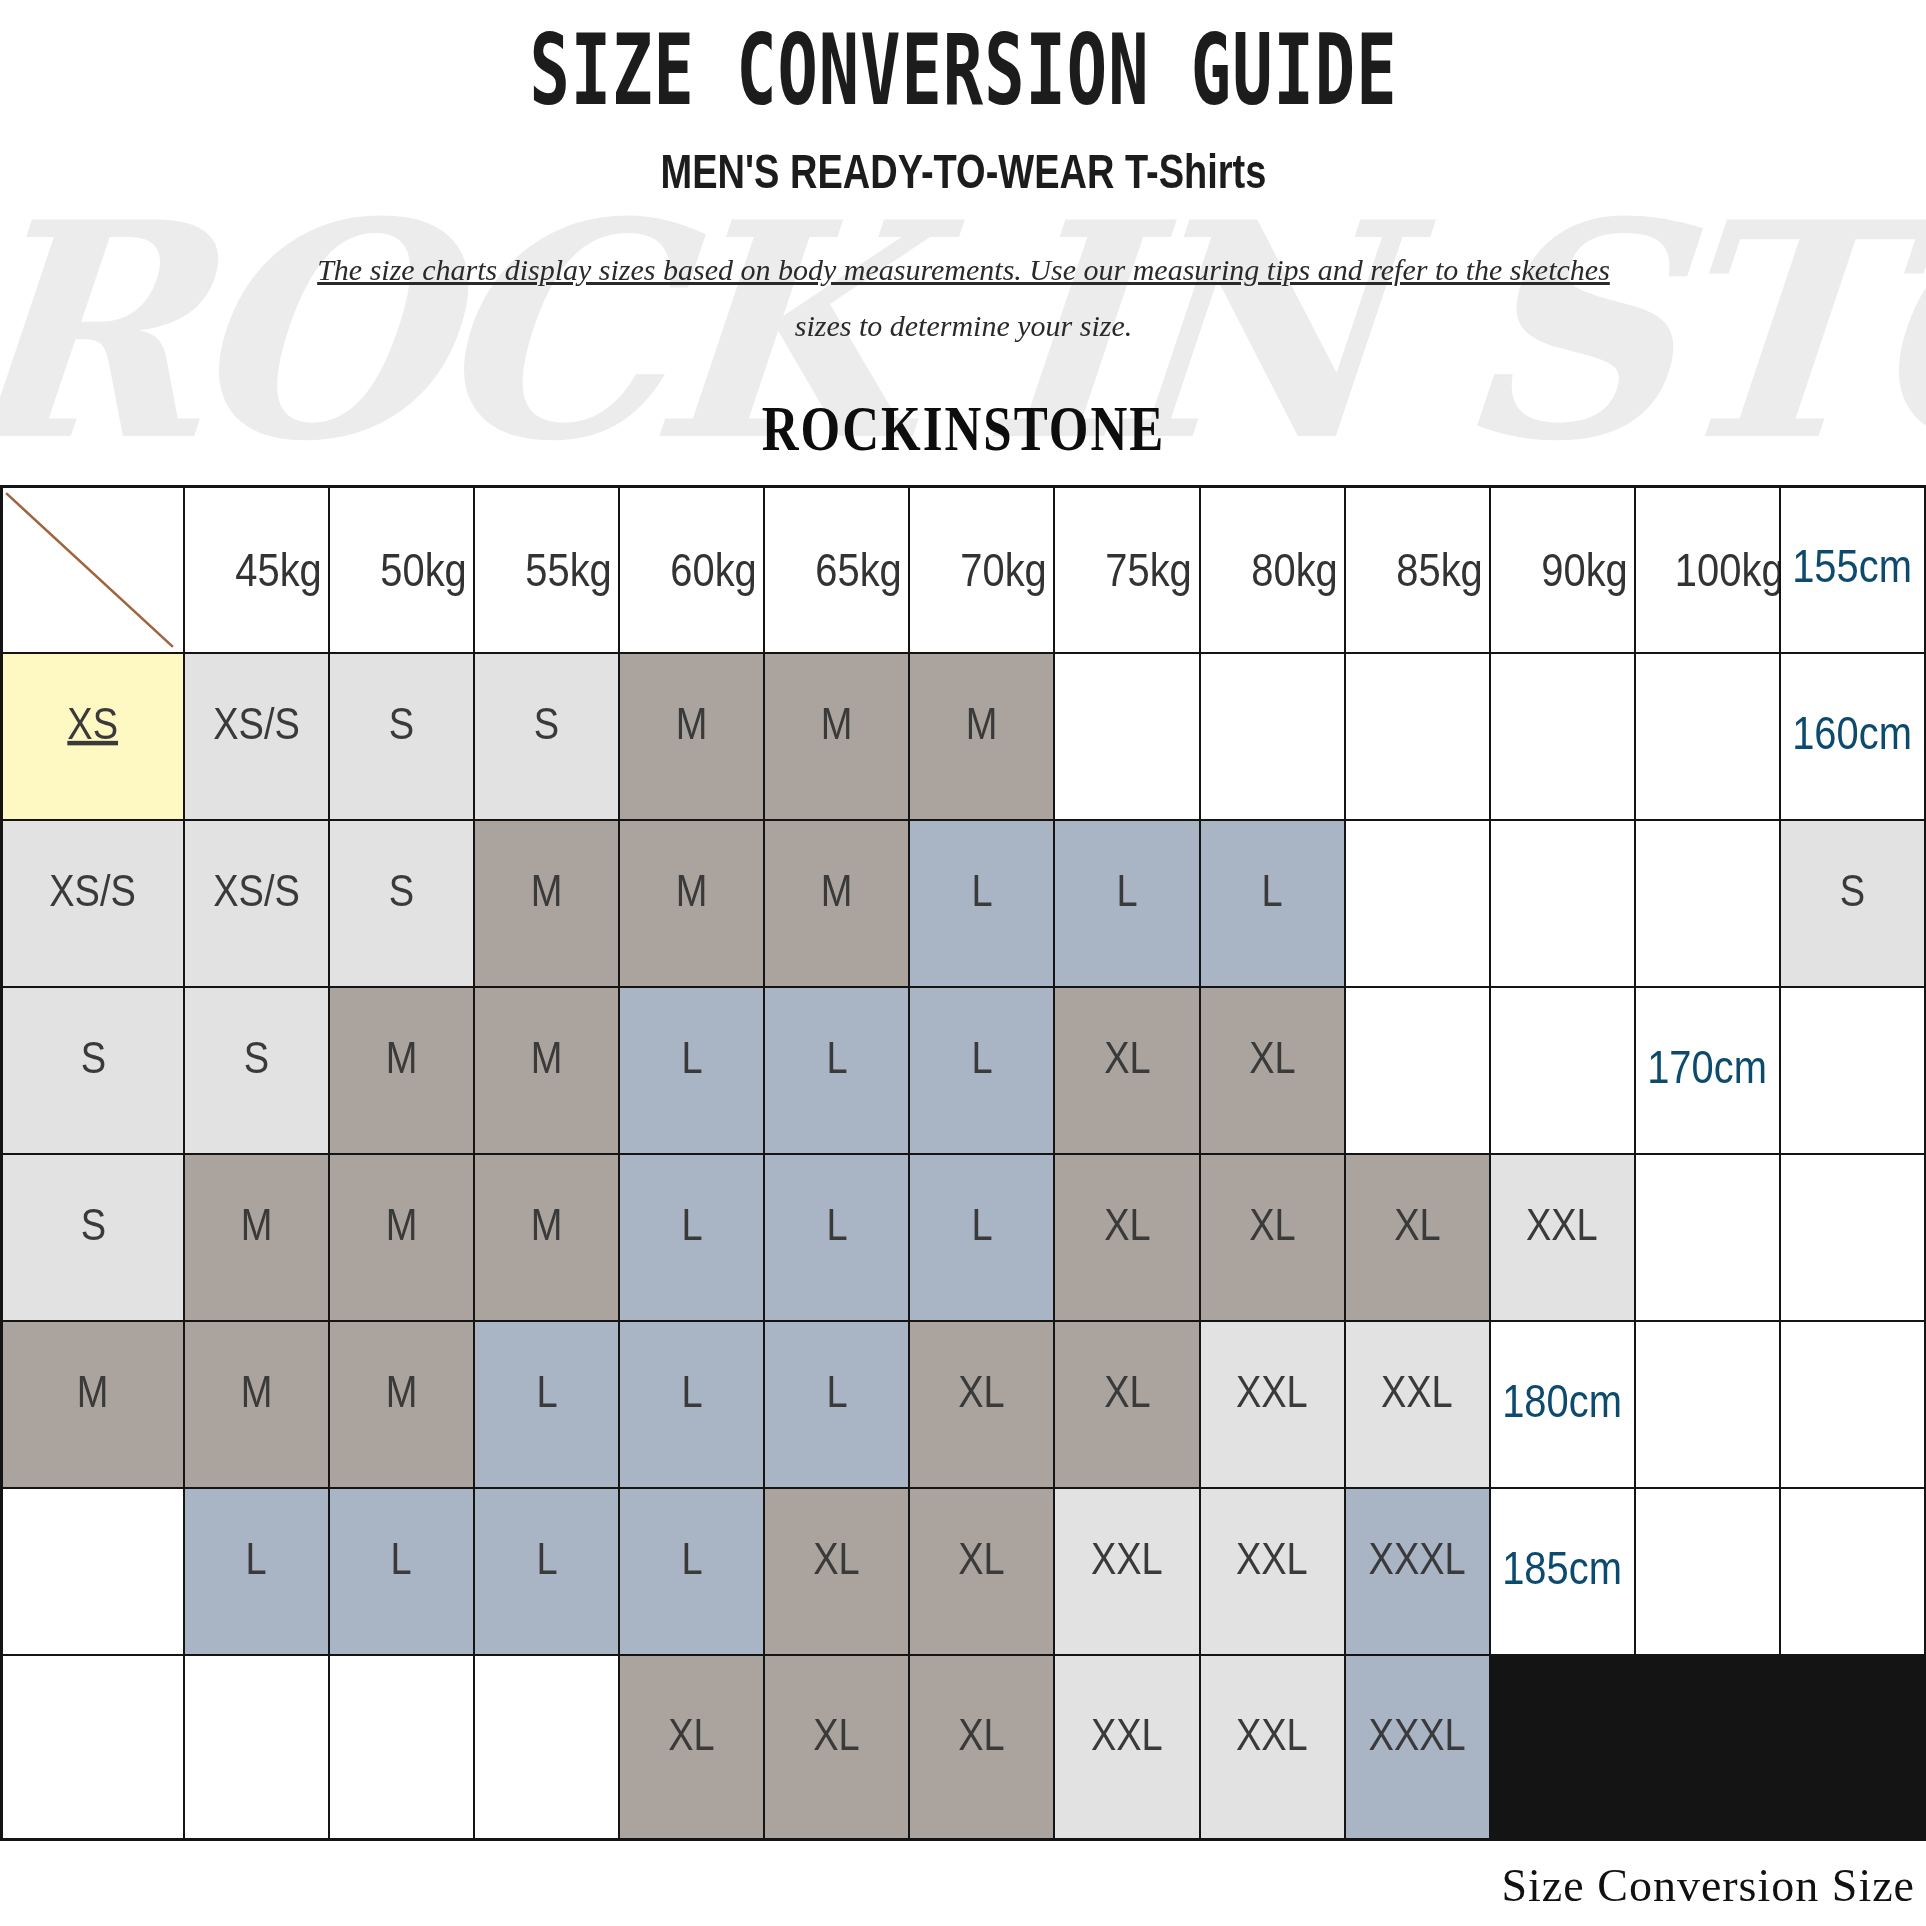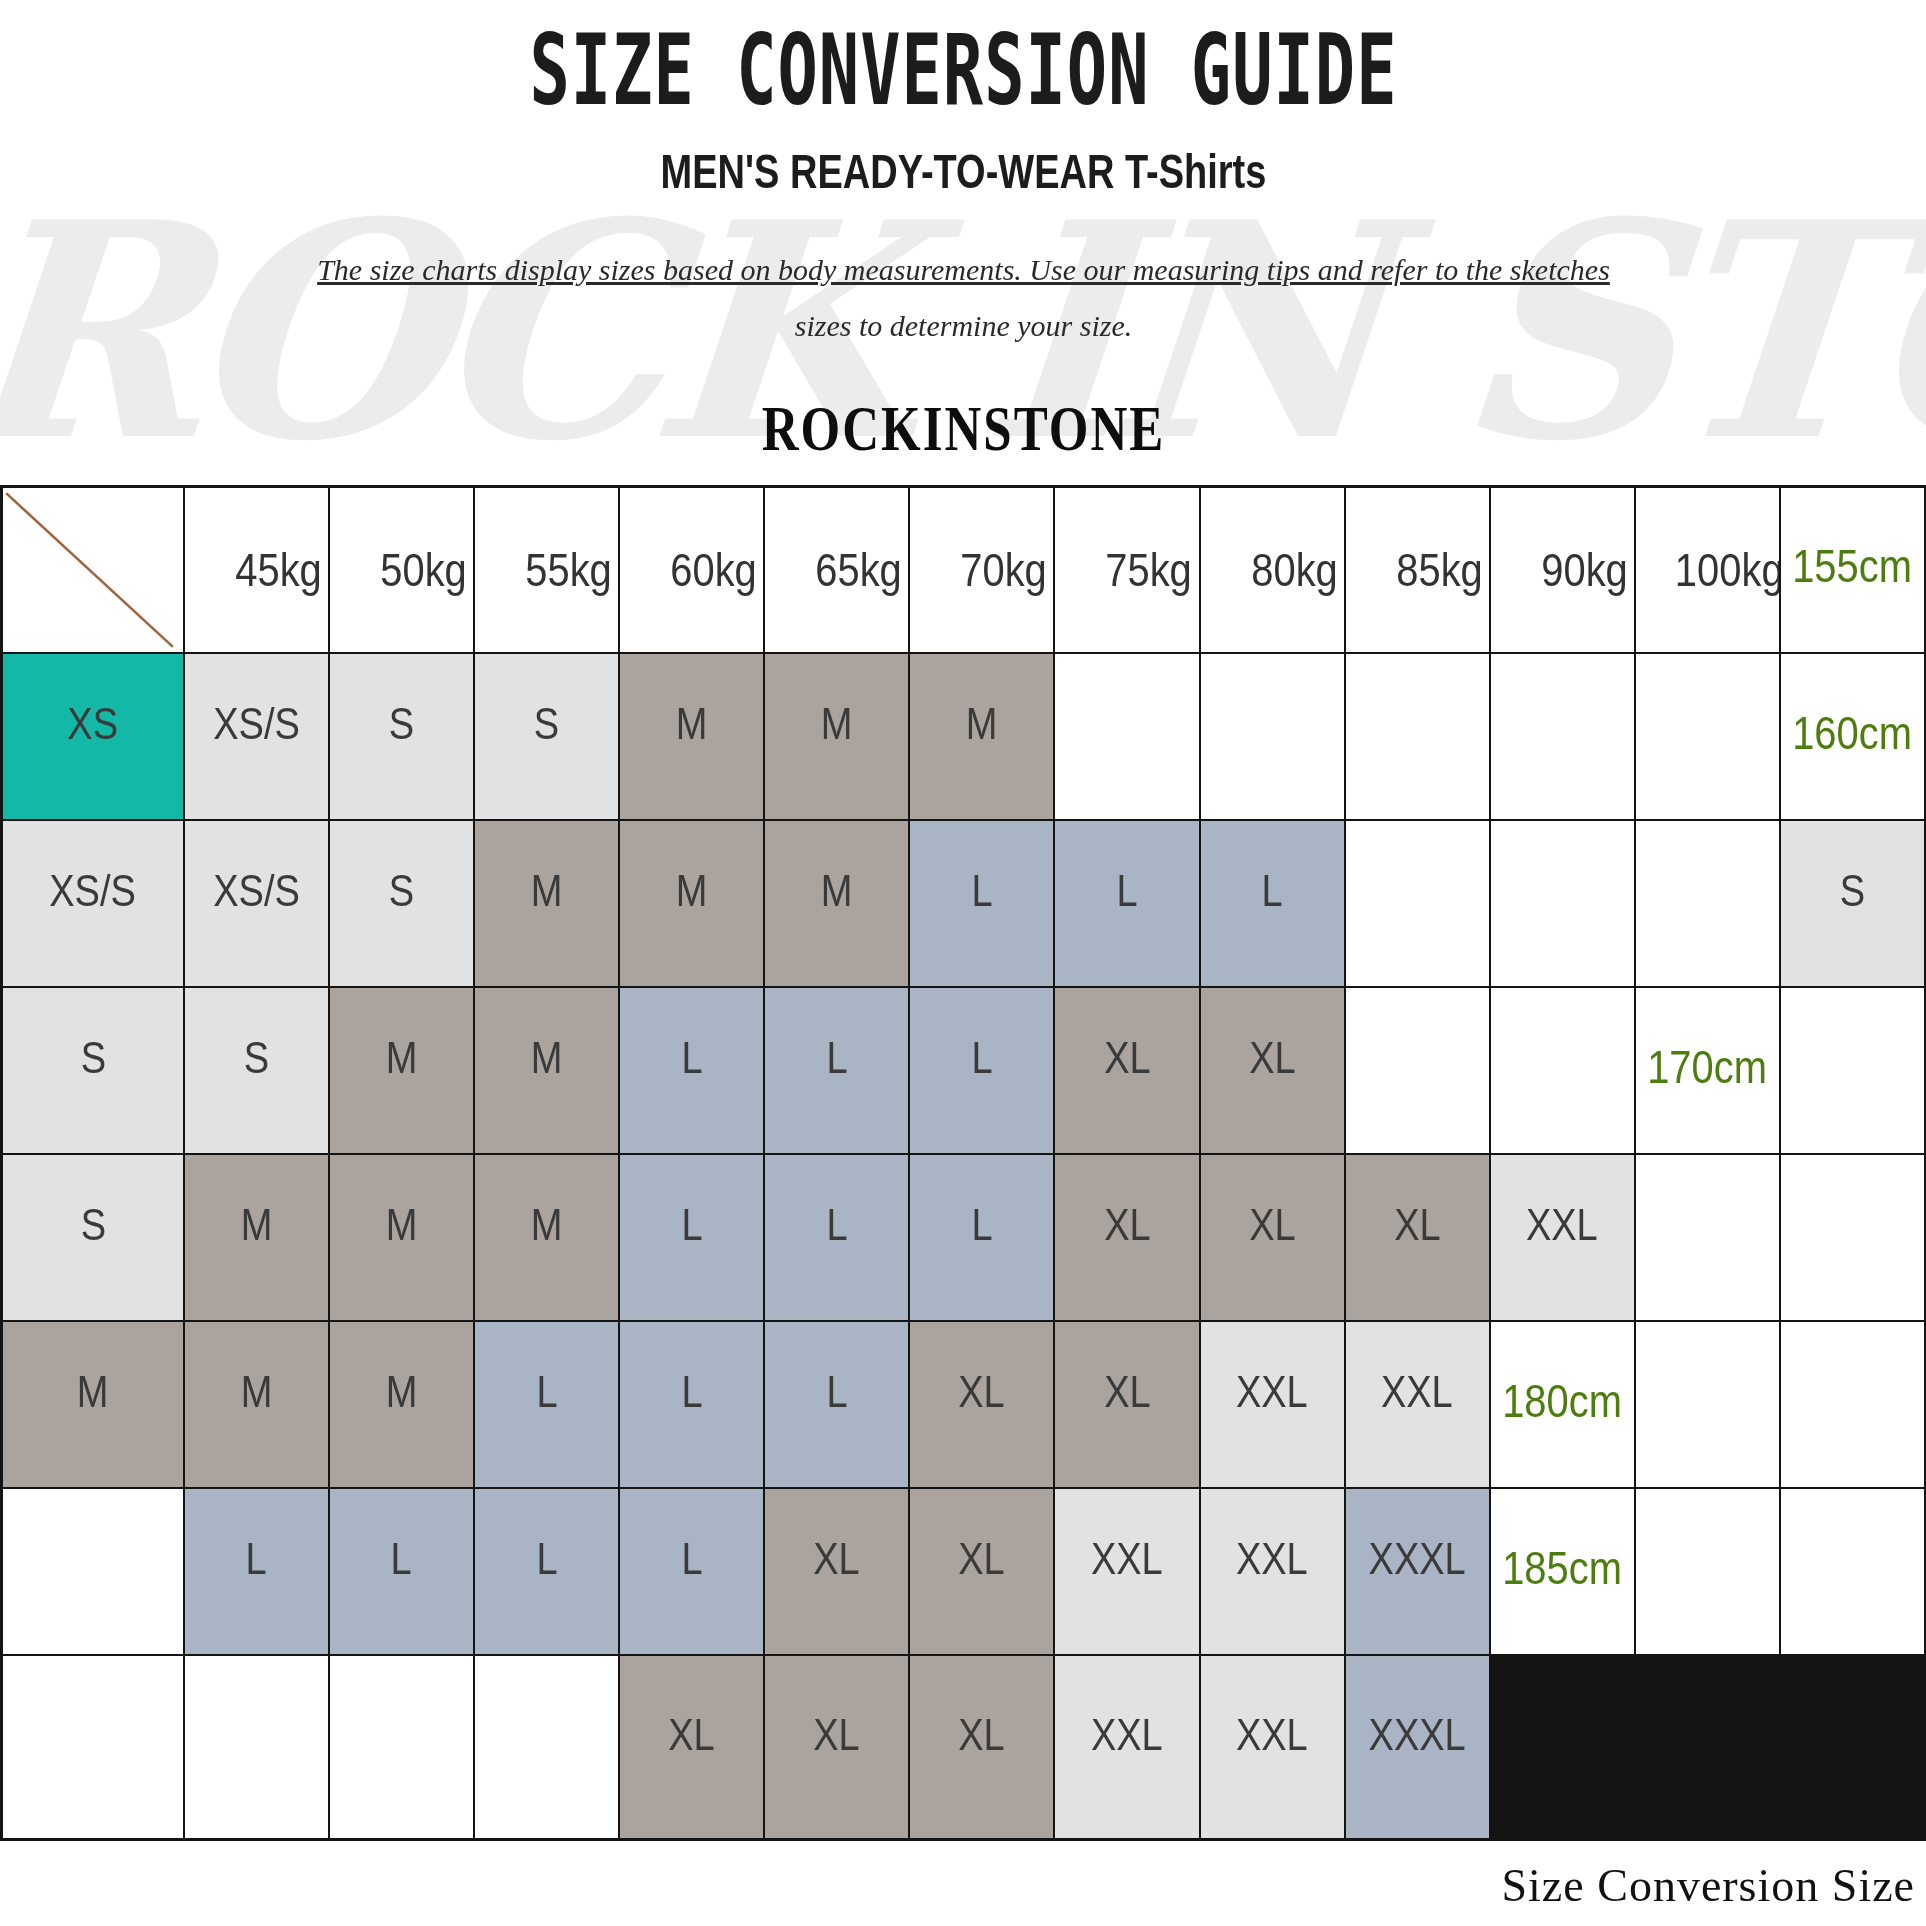--- a/index.html
+++ b/index.html
@@ -44,21 +44,21 @@
     grid-template-rows:164px repeat(6,165px) 182px;
     gap:2px;background:#141414;border:3px solid #141414;
   }
   .cell{
     background:#ffffff;display:flex;align-items:center;justify-content:center;
     overflow:hidden;
   }
   .corner{position:relative;}
   .corner svg{position:absolute;top:0;left:0;width:100%;height:100%;}
   .hcell{font-size:42px;color:#333333;padding-left:44px;}
-  .lcell{font-size:42px;color:#4d7c0f;padding-bottom:8px;box-sizing:border-box;}
+  .lcell{font-size:42px;color:#0c4a6e;padding-bottom:8px;box-sizing:border-box;}
   .dcell{font-size:40px;color:#3a3a3a;padding-bottom:26px;box-sizing:border-box;}
   .tall{display:inline-block;transform:scale(0.95,1.12);white-space:nowrap;}
   
   .caption{
     position:absolute;top:1859px;right:12px;z-index:2;
     font-family:"Liberation Serif",serif;font-size:46px;color:#111111;
     letter-spacing:1px;white-space:nowrap;
   }
 </style>
 </head>
@@ -108,21 +108,21 @@
     </div>
     <div class="cell hcell">
       <span class="tall">90kg</span>
     </div>
     <div class="cell hcell">
       <span class="tall">100kg</span>
     </div>
     <div class="cell lcell">
       <span class="tall">155cm</span>
     </div>
-    <div class="cell dcell" style="background: #14b8a6;">
+    <div class="cell dcell" style="background: #fef9c3; text-decoration: underline;">
       <span class="tall">XS</span>
     </div>
     <div class="cell dcell" style="background: rgb(226, 226, 226);">
       <span class="tall">XS/S</span>
     </div>
     <div class="cell dcell" style="background: rgb(226, 226, 226);">
       <span class="tall">S</span>
     </div>
     <div class="cell dcell" style="background: rgb(226, 226, 226);">
       <span class="tall">S</span>

